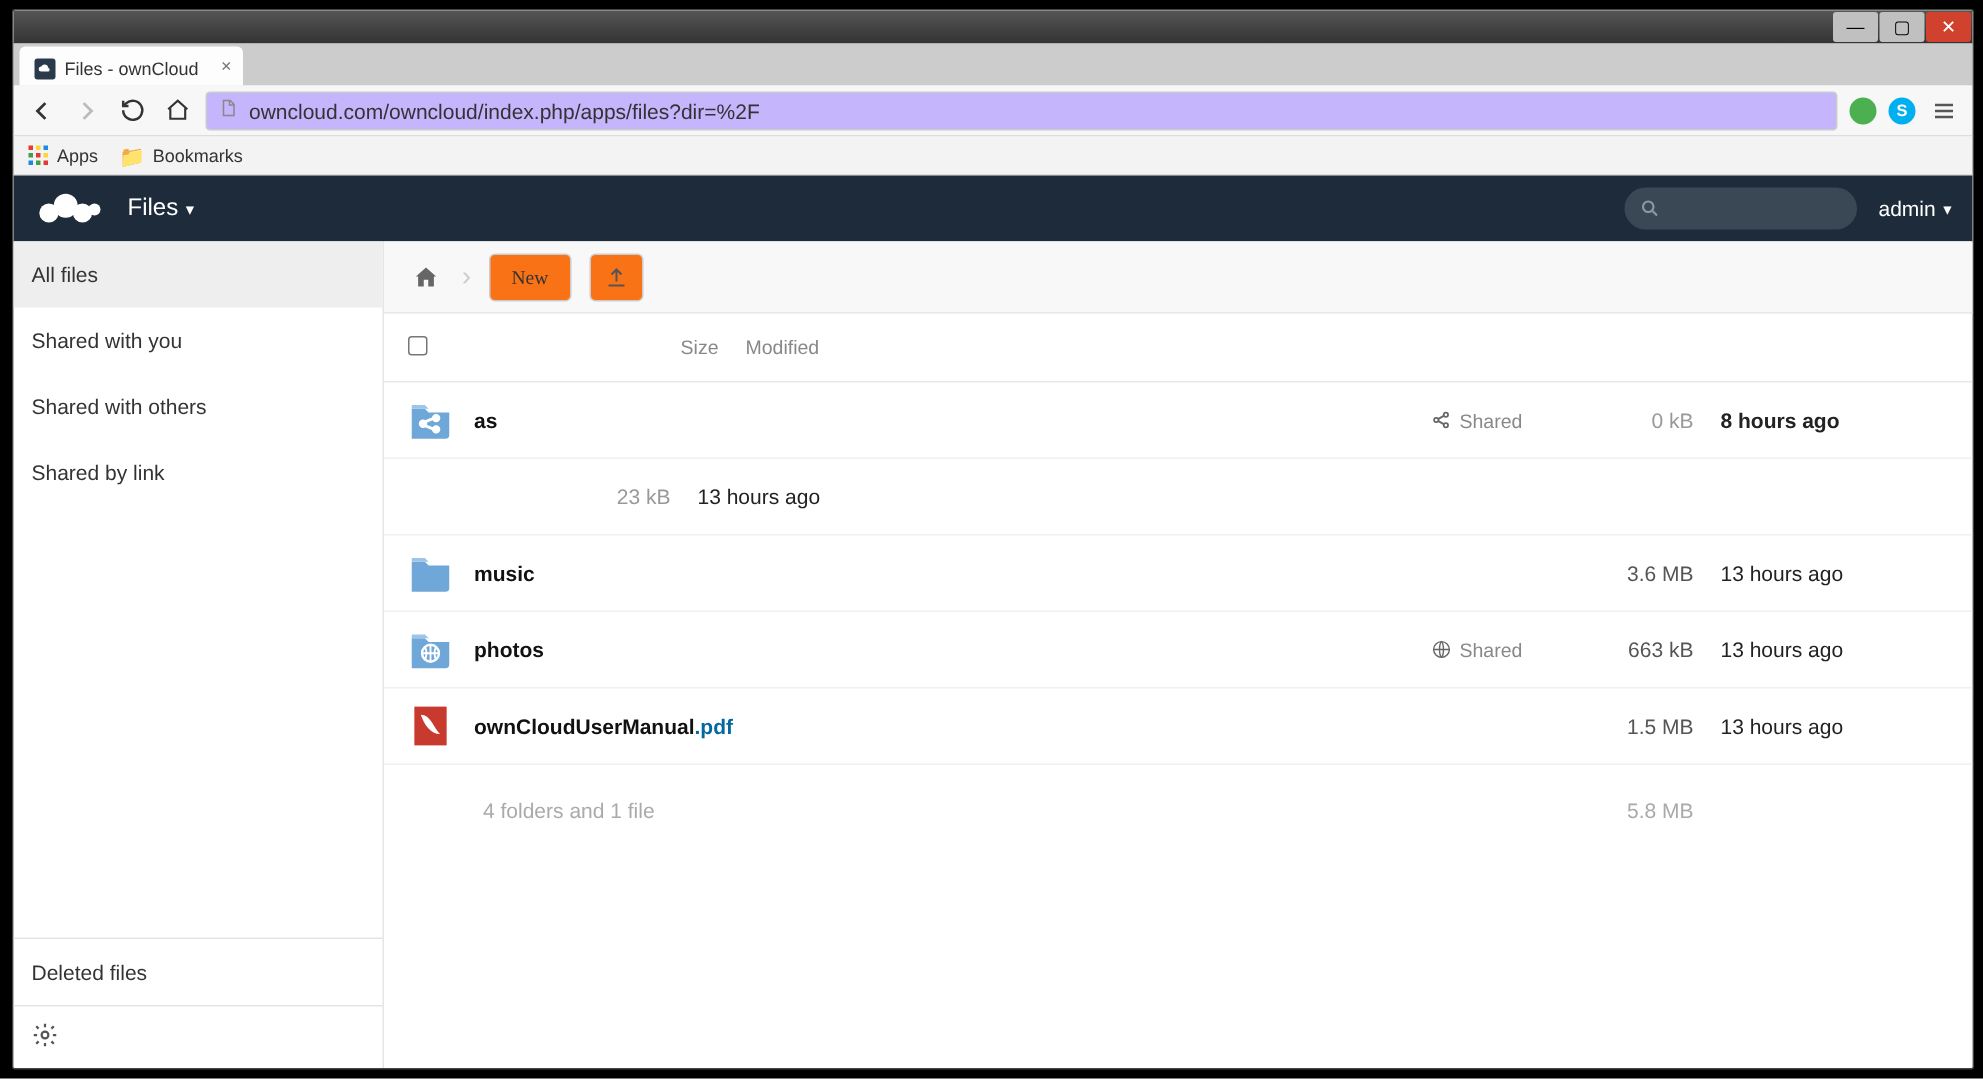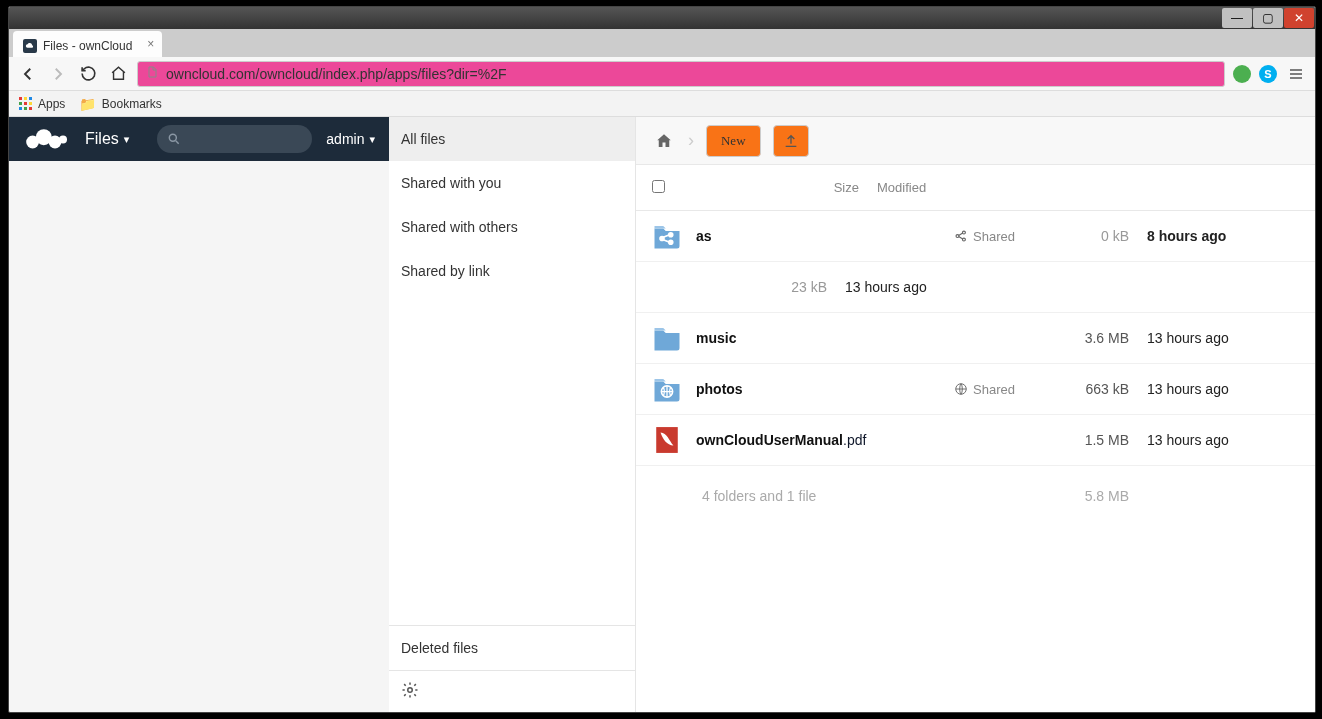--- a/index.html
+++ b/index.html
@@ -70,21 +70,21 @@
     gap:8px;
     padding: 0 8px;
   }
   .tb-icon { width:22px; height:22px; display:flex; align-items:center; justify-content:center; color:#555;}
   .tb-icon.disabled { color:#bbb; }
   .urlbar {
     flex:1;
     height:26px;
     border:1px solid #ccc;
     border-radius:3px;
-    background:#ec4899;
+    background:#c4b5fd;
     display:flex;
     align-items:center;
     padding:0 8px;
     gap:8px;
     font-size:14px;
     color:#333;
   }
   .urlbar .doc-icon { color:#888; font-size:13px;}
   .ext-icon { width:18px; height:18px; border-radius:50%; }
   .ext-green { background:#4caf50;}
@@ -106,21 +106,21 @@
     width:14px; height:14px;
     display:grid; grid-template-columns:repeat(3,1fr); grid-template-rows:repeat(3,1fr);
     gap:1px;
   }
   .apps-icon span { width:3px; height:3px; }
   .a1{background:#e53935;} .a2{background:#fdd835;} .a3{background:#1e88e5;}
   .a4{background:#43a047;} .a5{background:#e53935;} .a6{background:#fdd835;}
   .a7{background:#1e88e5;} .a8{background:#43a047;} .a9{background:#e53935;}
   .folder-glyph { color:#e2a83b; font-size:14px;}
   
-  .oc-app { position:absolute; top:110px; left:0; right:0; bottom:0; display:flex; flex-direction:row;}
+  .oc-app { position:absolute; top:110px; left:0; right:0; bottom:0; display:flex; flex-direction:column;}
   .oc-header {
     height:44px;
     background:#1d2b3a;
     display:flex;
     align-items:center;
     color:#fff;
     padding:0 14px;
     gap:14px;
   }
   .oc-logo svg { width:48px; height:26px;}
@@ -202,21 +202,21 @@
     border-bottom:1px solid #f0f0f0;
     display:flex;
     align-items:center;
     padding:0 16px;
     font-size:14px;
     cursor:pointer;
   }
   .filecell { flex:1; display:flex; align-items:center; gap:14px; padding-left:0;}
   .ficon { width:30px; height:30px; display:flex; align-items:center; justify-content:center;}
   .fname { font-weight:bold; color:#111;}
-  .fext { color:#0f172a; font-weight:normal;}
+  .fext { color:#0369a1; font-weight:bold;}
   .shared-cell { width:95px; color:#888; font-size:13px; display:flex; align-items:center; gap:5px;}
   .size-cell { width:80px; text-align:right; color:#999;}
   .size-cell.dark { color:#555;}
   .mod-cell { width:170px; padding-left:18px; color:#222;}
   .mod-cell.bold { font-weight:600;}
   
   .tbl-summary {
     height:60px;
     display:flex;
     align-items:center;

